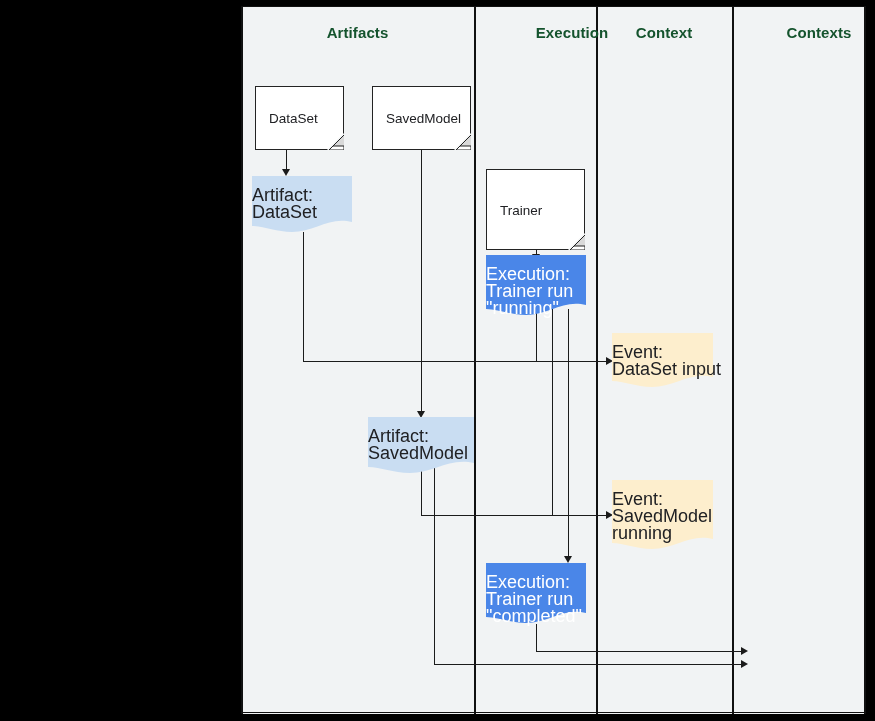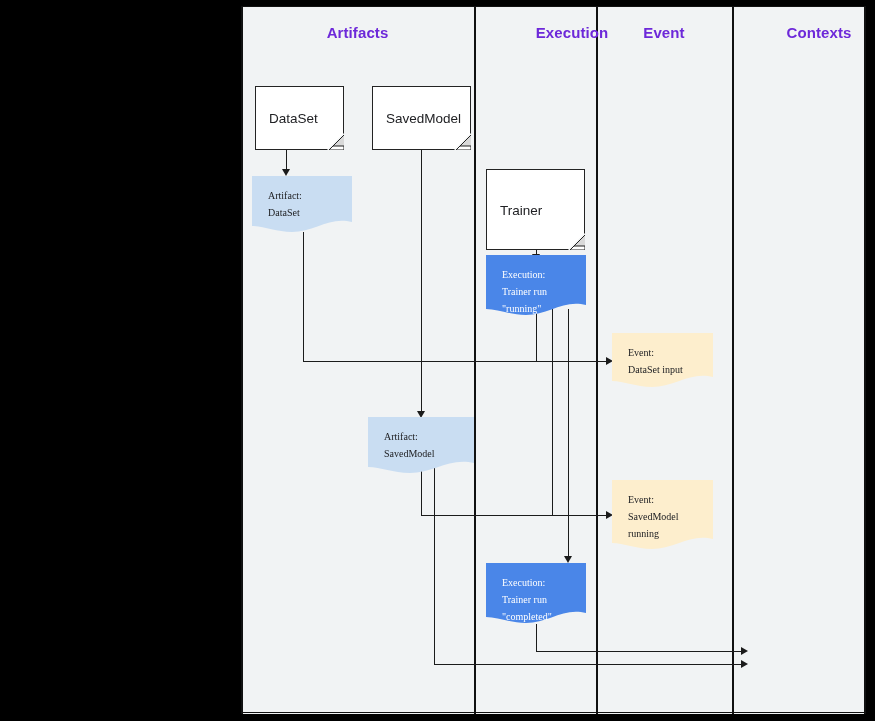--- a/index.html
+++ b/index.html
@@ -12,21 +12,21 @@
   #stage{position:relative;width:875px;height:721px;background:#000;}
   #board{
     position:absolute;left:241px;top:6px;width:625px;height:708px;
     background:#f1f3f4;
   }
   
   .lane-div{position:absolute;top:0;width:1.6px;background:#111;}
   
   .lane-title{
     position:absolute;top:18px;text-align:center;
-    font-size:15px;font-weight:bold;color:#6d28d9;
+    font-size:15px;font-weight:bold;color:#14532d;
     letter-spacing:.1px;
   }
   .hdr-rule{position:absolute;height:1.4px;background:#111;}
 
   
   .vline{position:absolute;width:1.3px;background:#1b1b1b;}
   .hline{position:absolute;height:1.3px;background:#1b1b1b;}
   .arrow-d{position:absolute;width:0;height:0;
     border-left:4.5px solid transparent;border-right:4.5px solid transparent;
     border-top:7px solid #1b1b1b;}
@@ -42,22 +42,22 @@
   .node-plain .label{
     position:absolute;left:13px;top:50%;transform:translateY(-50%);
     font-size:13.5px;color:#202124;white-space:nowrap;
   }
   .fold{position:absolute;right:-1px;bottom:-1px;width:17px;height:17px;}
 
   
   .doc{position:absolute;}
   .doc svg{position:absolute;left:0;top:0;display:block;}
   .doc .txt{
-    position:absolute;left:16px;top:11px;right:8px;
-    font-size:10px;line-height:17px;font-family:Liberation Serif, serif;
+    position:absolute;left:0;top:11px;right:8px;
+    font-size:18px;line-height:17px;
   }
   .doc .txt span{display:block;white-space:nowrap;}
   .t-dark{color:#202124;}
   .t-light{color:#ffffff;}
 </style>
 </head>
 <body>
 
 <div id="stage">
   <div id="board">
@@ -65,21 +65,21 @@
     <div class="lane-div" style="left:0px;    height:708px;"></div>
     <div class="lane-div" style="left:233px;height:708px;"></div>
     <div class="lane-div" style="left:355px;height:708px;"></div>
     <div class="lane-div" style="left:491px;height:708px;"></div>
     <div class="lane-div" style="left:623px; height:708px;"></div>
     <div class="hdr-rule" style="left:0px;top:0px;width:625px;"></div>
     <div class="hdr-rule" style="left:0px;top:706px;width:625px;"></div>
 
     <div class="lane-title" style="left:0px;width:233px;">Artifacts</div>
     <div class="lane-title" style="left:233px;width:122px;margin-left:37px;">Execution</div>
-    <div class="lane-title" style="left:355px;width:136px;">Event</div>
+    <div class="lane-title" style="left:355px;width:136px;">Context</div>
     <div class="lane-title" style="left:491px;width:132px;margin-left:21px;">Contexts</div>
 
     <div class="vline" style="left:45px;top:144px;height:22px;"></div>
     <div class="arrow-d" style="left:41px;top:163px;"></div>
 
     <div class="vline" style="left:180px;top:144px;height:264px;"></div>
     <div class="arrow-d" style="left:176px;top:405px;"></div>
 
     <div class="vline" style="left:295px;top:229px;height:22px;"></div>
     <div class="arrow-d" style="left:291px;top:248px;"></div>

